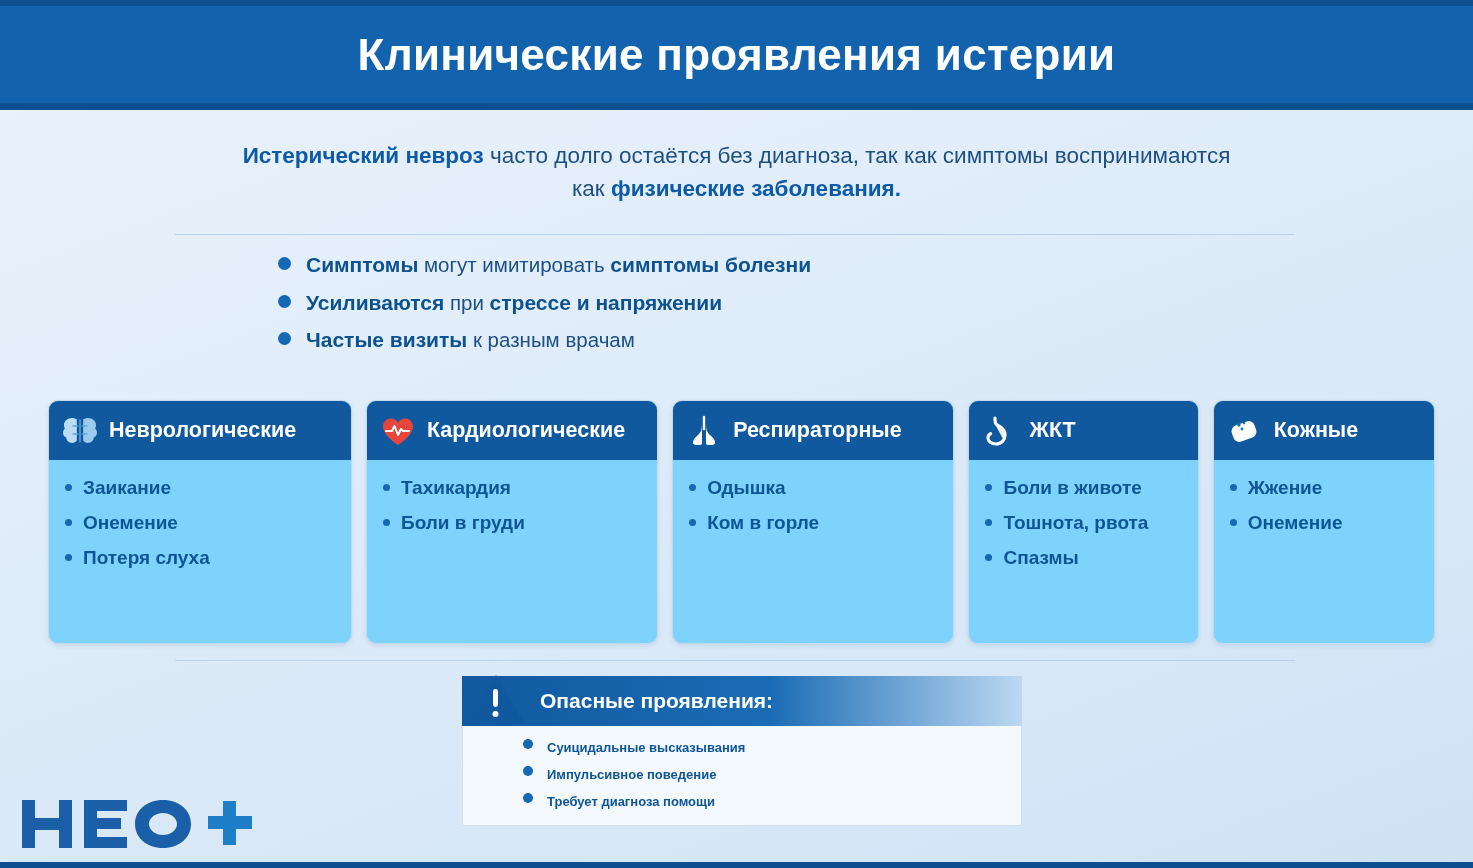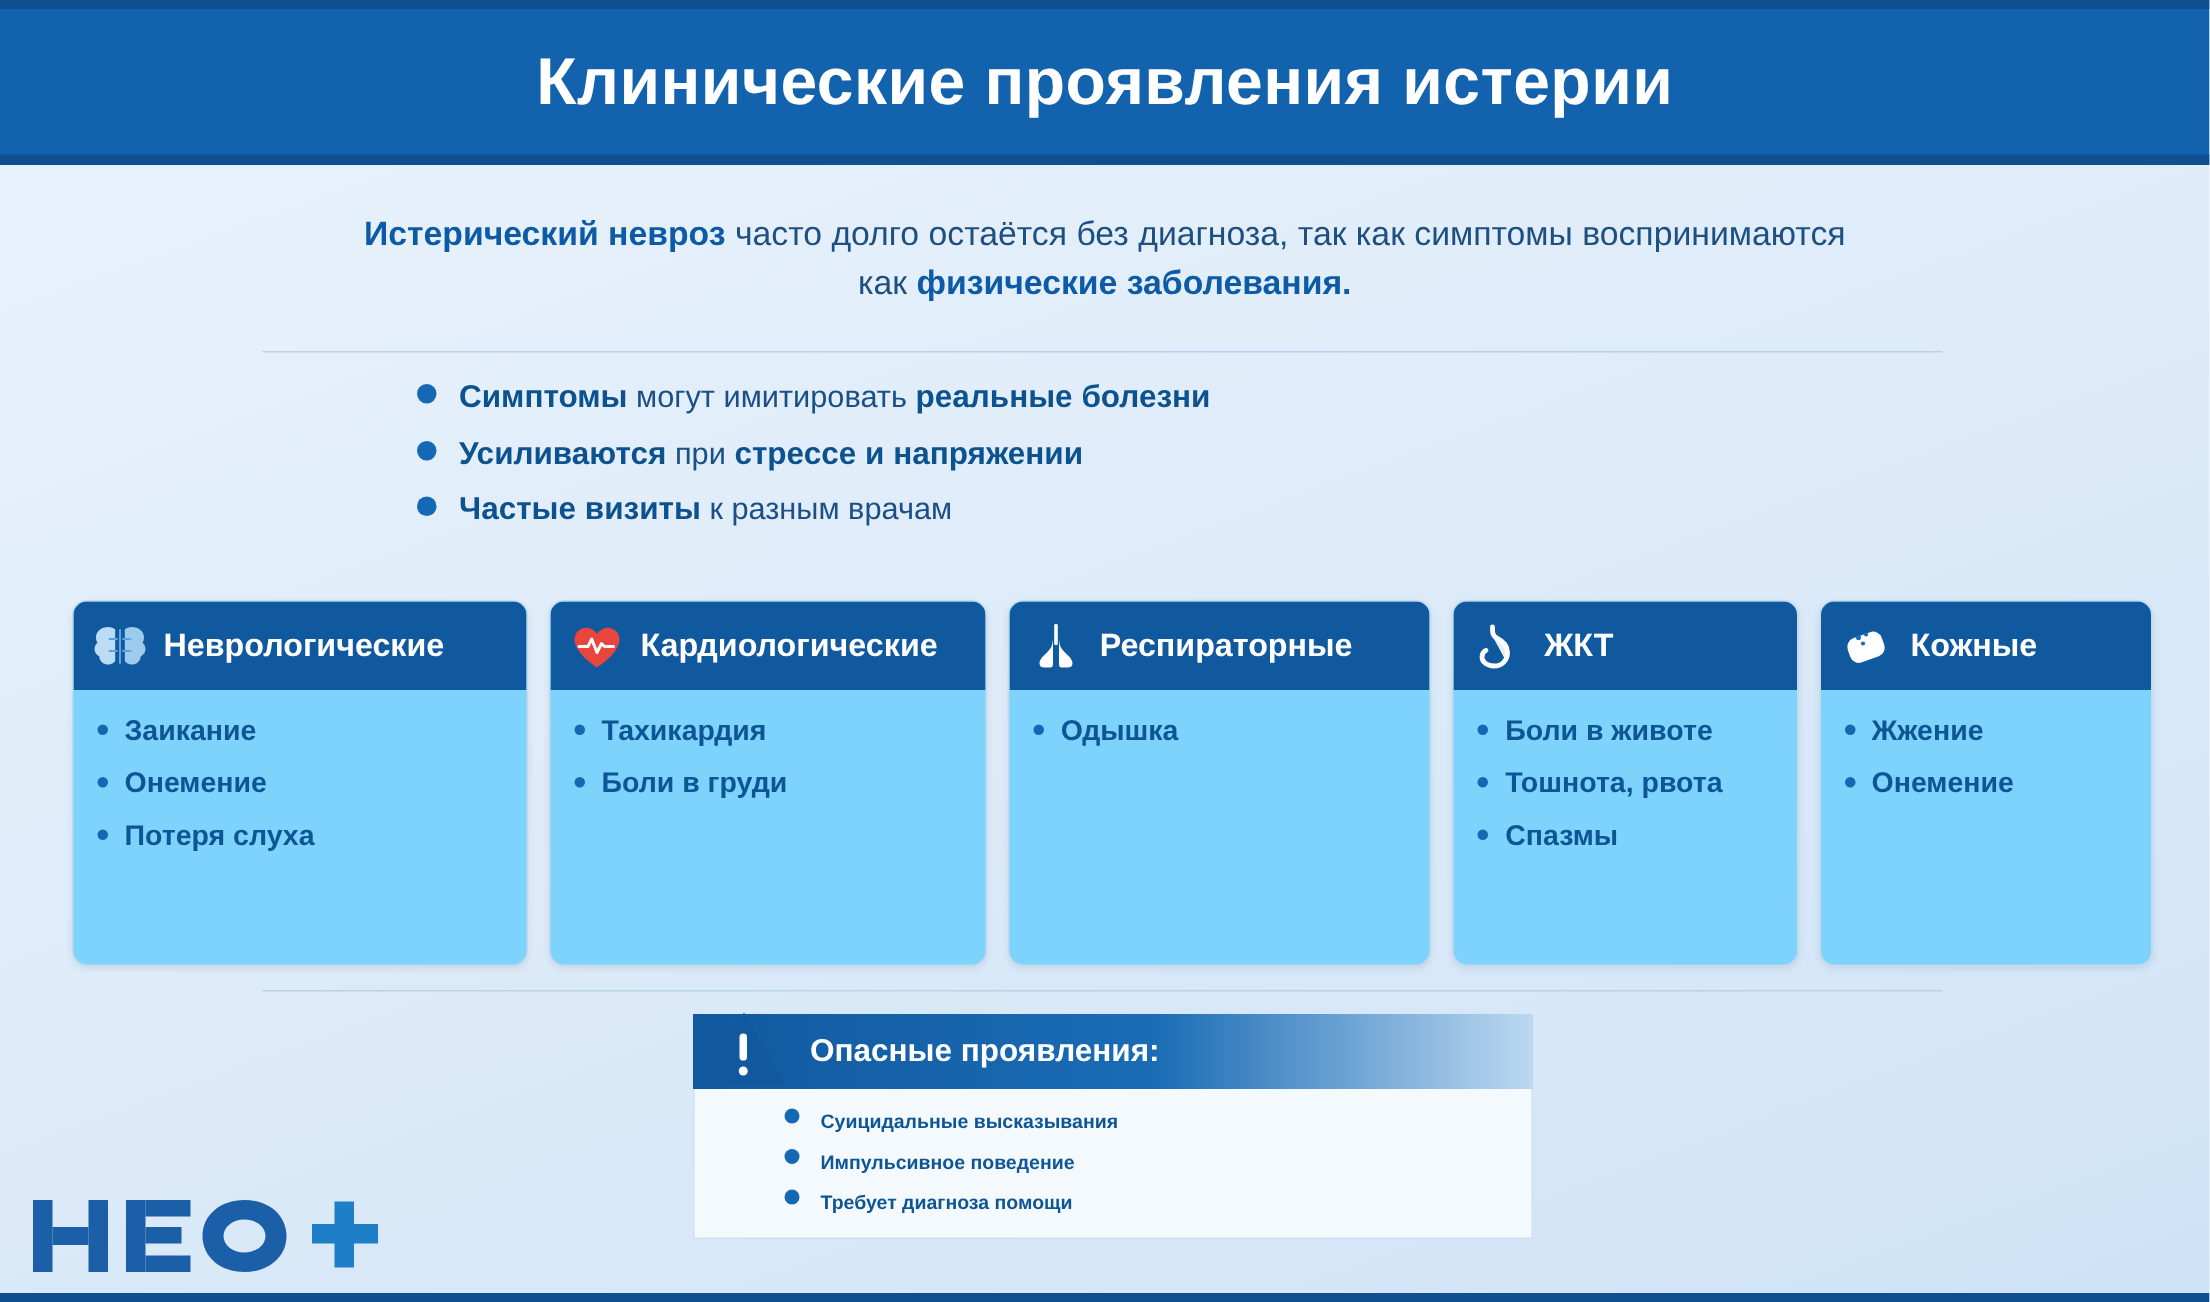--- a/index.html
+++ b/index.html
@@ -242,21 +242,21 @@
     <span>как </span><b>физические заболевания.</b>
   </div>
 </div>
 
 <div class="divider divider-top"></div>
 
 <div class="keypoints">
   <div class="keypoint">
     <span class="kp-dot"></span>
     <span class="kp-text">
-      <b>Симптомы</b><span> могут имитировать </span><b>реальные болезни</b>
+      <b>Симптомы</b><span> могут имитировать </span><b>симптомы болезни</b>
     </span>
   </div>
   <div class="keypoint">
     <span class="kp-dot"></span>
     <span class="kp-text">
       <b>Усиливаются</b><span> при </span><b>стрессе и напряжении</b>
     </span>
   </div>
   <div class="keypoint">
     <span class="kp-dot"></span>
@@ -319,20 +319,24 @@
         <path d="M19 3v12" stroke="#ffffff" stroke-width="2.4" stroke-linecap="round"></path>
         <path d="M17 10c0 6-1 8-4 11-2.6 2.6-5 4.4-5 7.5 0 1.6 1.2 2.5 3 2.5h4c1.4 0 2-0.8 2-2V10z" fill="#ffffff"></path>
         <path d="M21 10c0 6 1 8 4 11 2.6 2.6 5 4.4 5 7.5 0 1.6-1.2 2.5-3 2.5h-4c-1.4 0-2-0.8-2-2V10z" fill="#ffffff"></path>
       </svg>
       <span class="card-title">Респираторные</span>
     </div>
     <div class="card-body">
       <div class="card-item">
         <span class="ci-dot"></span>
         <span>Одышка</span>
+      </div>
+      <div class="card-item">
+        <span class="ci-dot"></span>
+        <span>Ком в горле</span>
       </div>
     </div>
   </div>
 
   <div class="card card-3">
     <div class="card-head">
       <svg class="card-icon" width="38" height="34" viewBox="0 0 38 34">
         <path d="M14 4c0 4 0 6 3 7.5 4 2 7 4.5 7 9.5 0 5-3.5 9-9 9-4.6 0-8-2.6-8-6 0-2 1-3.6 2.6-4.4" fill="none" stroke="#ffffff" stroke-width="3.2" stroke-linecap="round"></path>
         <path d="M15 12c3.6 0 6.5 1.6 8 4.5 1.4 2.6 1 6.2-1 8.4" fill="#ffffff" opacity="0.9"></path>
       </svg>

